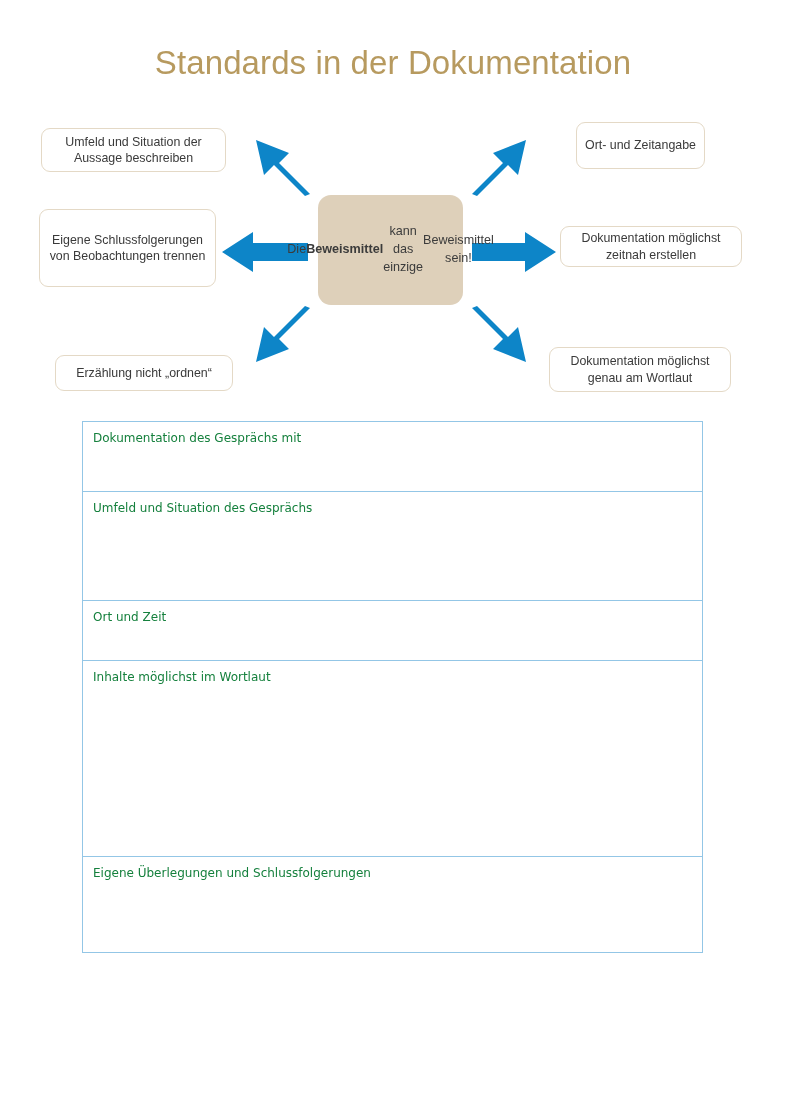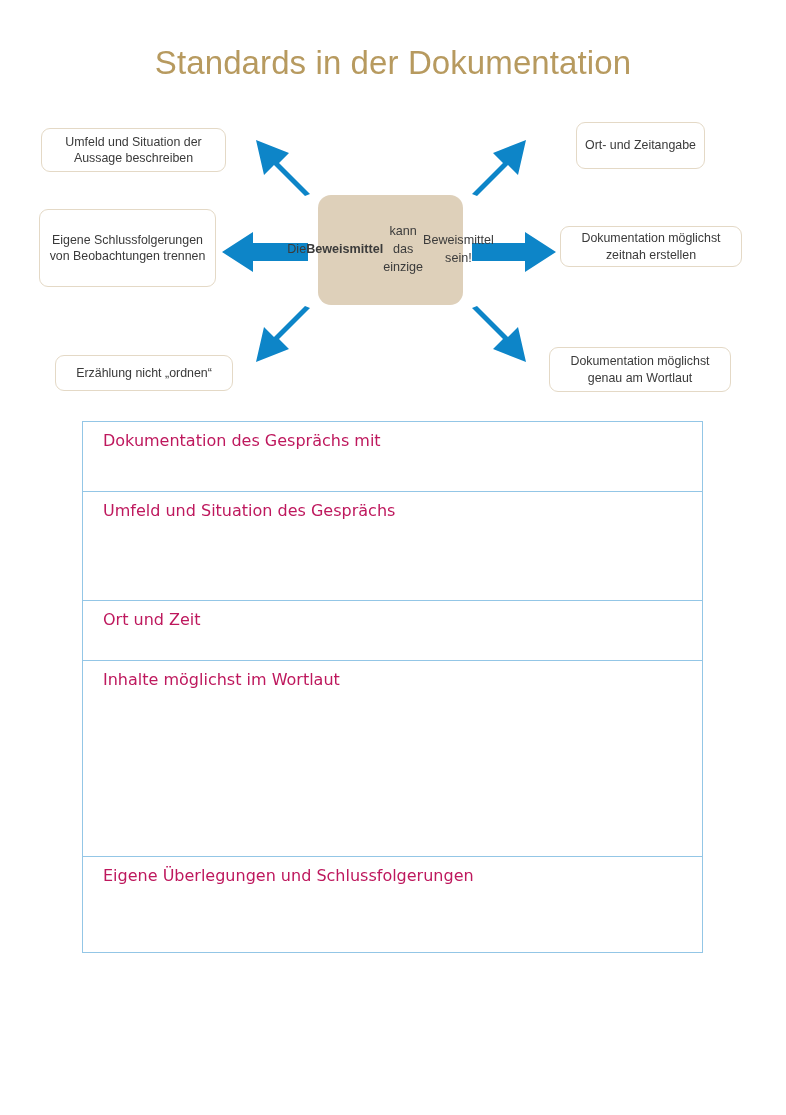--- a/index.html
+++ b/index.html
@@ -92,25 +92,25 @@
   #doc-table {
     position: absolute;
     left: 82px;
     top: 421px;
     width: 621px;
     border-collapse: collapse;
     font-family: "DejaVu Sans", sans-serif;
   }
   #doc-table td {
     border: 1px solid #93c6e6;
-    padding: 9px 10px 0 20px;
+    padding: 9px 10px 0 10px;
     vertical-align: top;
-    font-size: 16px;
+    font-size: 12px;
     line-height: 1.3;
-    color: #be185d;
+    color: #15803d;
     font-family: "DejaVu Sans", sans-serif;
   }
 
   
   #footer {
     position: absolute;
     left: 0;
     top: 980px;
     width: 786px;
     height: 100px;

